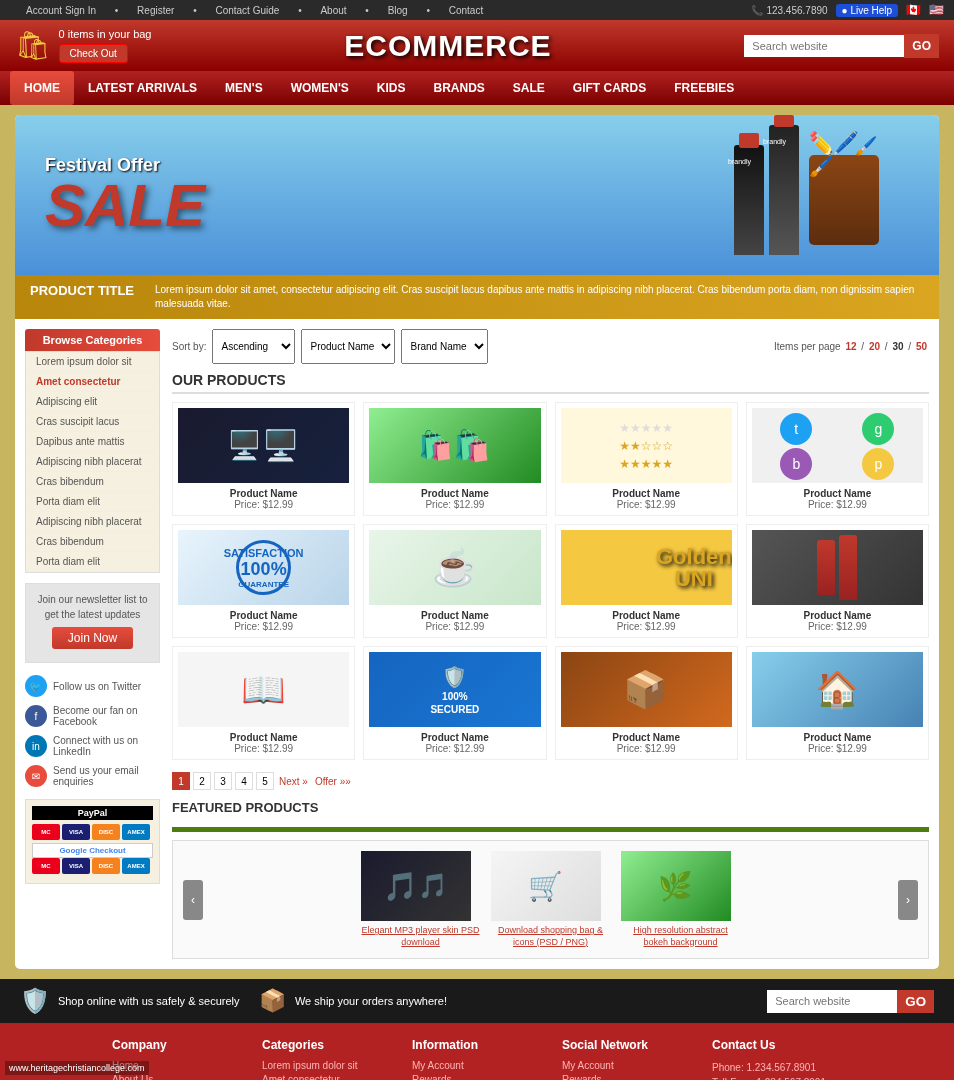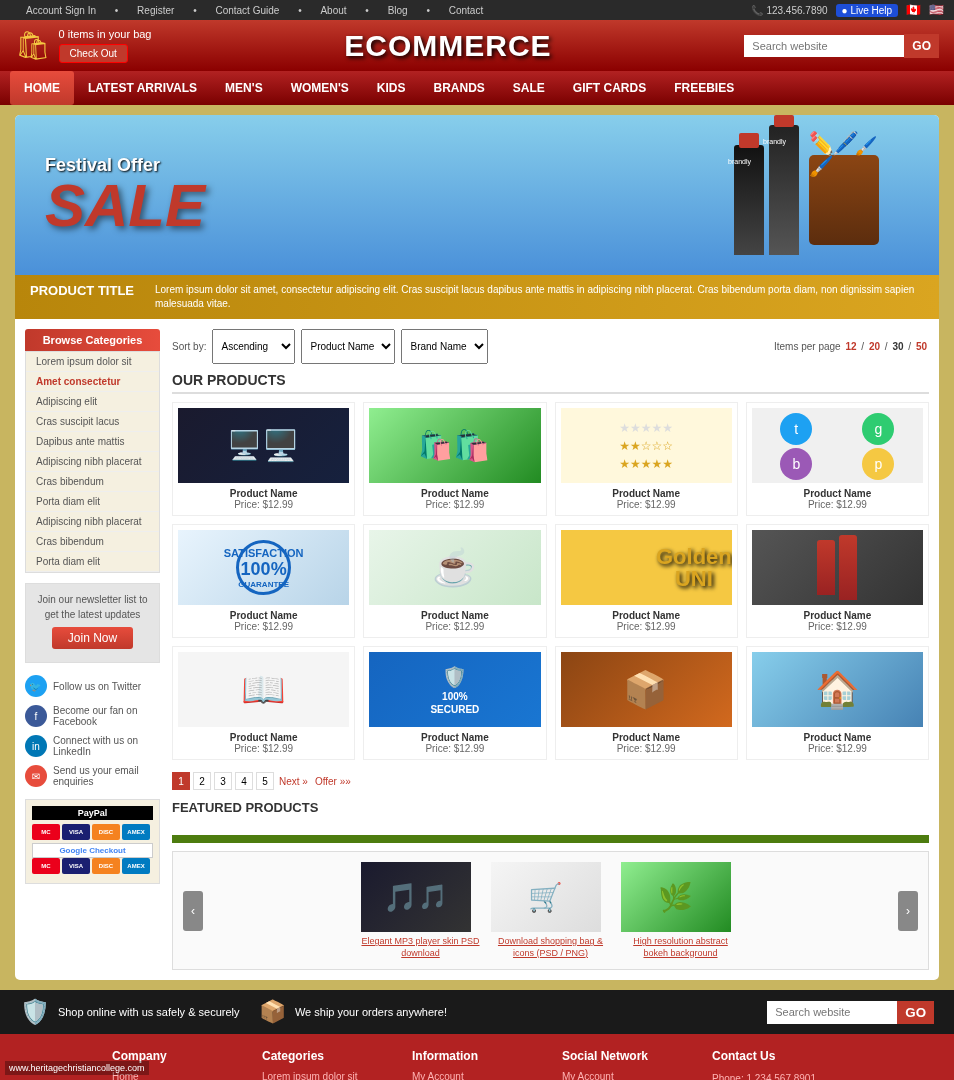--- a/index.html
+++ b/index.html
@@ -107,21 +107,21 @@
     .stars-row { display: flex; justify-content: center; color: #daa520; font-size: 12px; }
     .stars-row.empty { color: #ddd; }
 
     
     .pagination { display: flex; align-items: center; gap: 3px; margin: 8px 0; font-size: 11px; }
     .page-btn { width: 18px; height: 18px; display: flex; align-items: center; justify-content: center; border: 1px solid #ddd; cursor: pointer; font-size: 10px; background: #fff; }
     .page-btn.active { background: #c0392b; color: #fff; border-color: #c0392b; }
     .page-link { color: #c0392b; text-decoration: none; font-size: 10px; margin: 0 2px; }
 
     
-    .featured-title { font-size: 13px; font-weight: bold; color: #333; margin: 10px 0 8px; border-bottom: 8px solid #4d7c0f; padding-bottom: 20px; }
+    .featured-title { font-size: 13px; font-weight: bold; color: #333; margin: 10px 0 8px; border-bottom: 5px solid #4d7c0f; padding-bottom: 12px; }
     .featured-carousel { border: 1px solid #ddd; padding: 10px; display: flex; align-items: center; gap: 8px; background: #fafafa; }
     .carousel-btn { background: #888; color: #fff; border: none; width: 20px; height: 40px; cursor: pointer; border-radius: 3px; font-size: 12px; flex-shrink: 0; }
     .featured-items { display: flex; gap: 10px; flex: 1; justify-content: center; }
     .featured-item { text-align: center; max-width: 120px; }
     .featured-img { width: 110px; height: 70px; background: #eee; display: flex; align-items: center; justify-content: center; font-size: 24px; margin-bottom: 4px; }
     .featured-caption { font-size: 9px; color: #c0392b; text-decoration: underline; cursor: pointer; line-height: 1.3; }
 
     .featured-img-mp3 { background: linear-gradient(135deg, #1a1a2e, #333); }
     .featured-img-mp3::after { content: '🎵'; font-size: 24px; }
 

